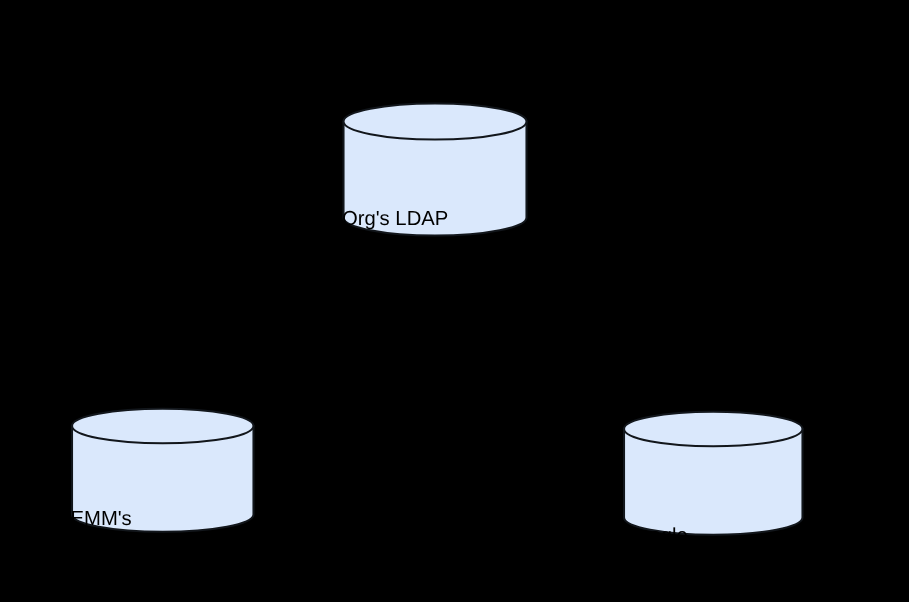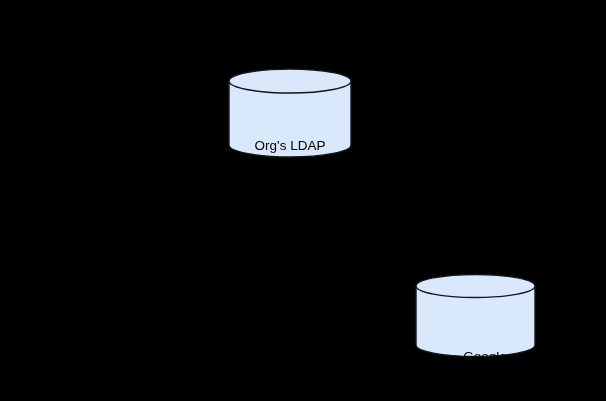--- a/index.html
+++ b/index.html
@@ -27,21 +27,21 @@
     display: block;
     position: absolute;
     left: 0;
     top: 0;
     overflow: visible;
   }
   .node-label {
     position: absolute;
     left: 0;
     width: 100%;
-    text-align: center;
+    text-align: left;
     color: #000000;
     font-family: "Liberation Sans", sans-serif;
     font-size: 13.5px;
     line-height: 19px;
     letter-spacing: 0px;
     white-space: pre;
     pointer-events: none;
   }
   .node-label span {
     display: block;
@@ -56,20 +56,30 @@
     <svg width="124" height="90" viewBox="0 0 124 90">
       <path d="M 1 13 L 1 77 A 61 12 0 0 0 123 77 L 123 13 Z" fill="#dae8fc" stroke="#12161b" stroke-width="1.4"></path>
       <ellipse cx="62" cy="13" rx="61" ry="12" fill="#dae8fc" stroke="#12161b" stroke-width="1.4"></ellipse>
     </svg>
     <div class="node-label" id="label-ldap-directory" style="top: 30px;">
       <span>Org's LDAP</span>
       <span>directory</span>
     </div>
   </div>
 
+  <div class="node" id="node-emm-database" style="left: 47px; top: 272px; width: 123px; height: 83px;">
+    <svg width="123" height="83" viewBox="0 0 123 83">
+      <path d="M 1 12 L 1 71 A 60.5 11.5 0 0 0 122 71 L 122 12 Z" fill="#dae8fc" stroke="#12161b" stroke-width="1.4"></path>
+      <ellipse cx="61.5" cy="12" rx="60.5" ry="11.5" fill="#dae8fc" stroke="#12161b" stroke-width="1.4"></ellipse>
+    </svg>
+    <div class="node-label" id="label-emm-database" style="top: 26px;">
+      <span>EMM's</span>
+      <span>database</span>
+    </div>
+  </div>
 
   <div class="node" id="node-google" style="left: 415px; top: 274px; width: 140px; height: 83px;">
     <svg width="121" height="83" viewBox="0 0 121 83">
       <path d="M 1 12 L 1 71 A 59.5 11.5 0 0 0 120 71 L 120 12 Z" fill="#dae8fc" stroke="#12161b" stroke-width="1.4"></path>
       <ellipse cx="60.5" cy="12" rx="59.5" ry="11.5" fill="#dae8fc" stroke="#12161b" stroke-width="1.4"></ellipse>
     </svg>
     <div class="node-label" id="label-google" style="top: 35px;">
       <span>Google</span>
     </div>
   </div>

